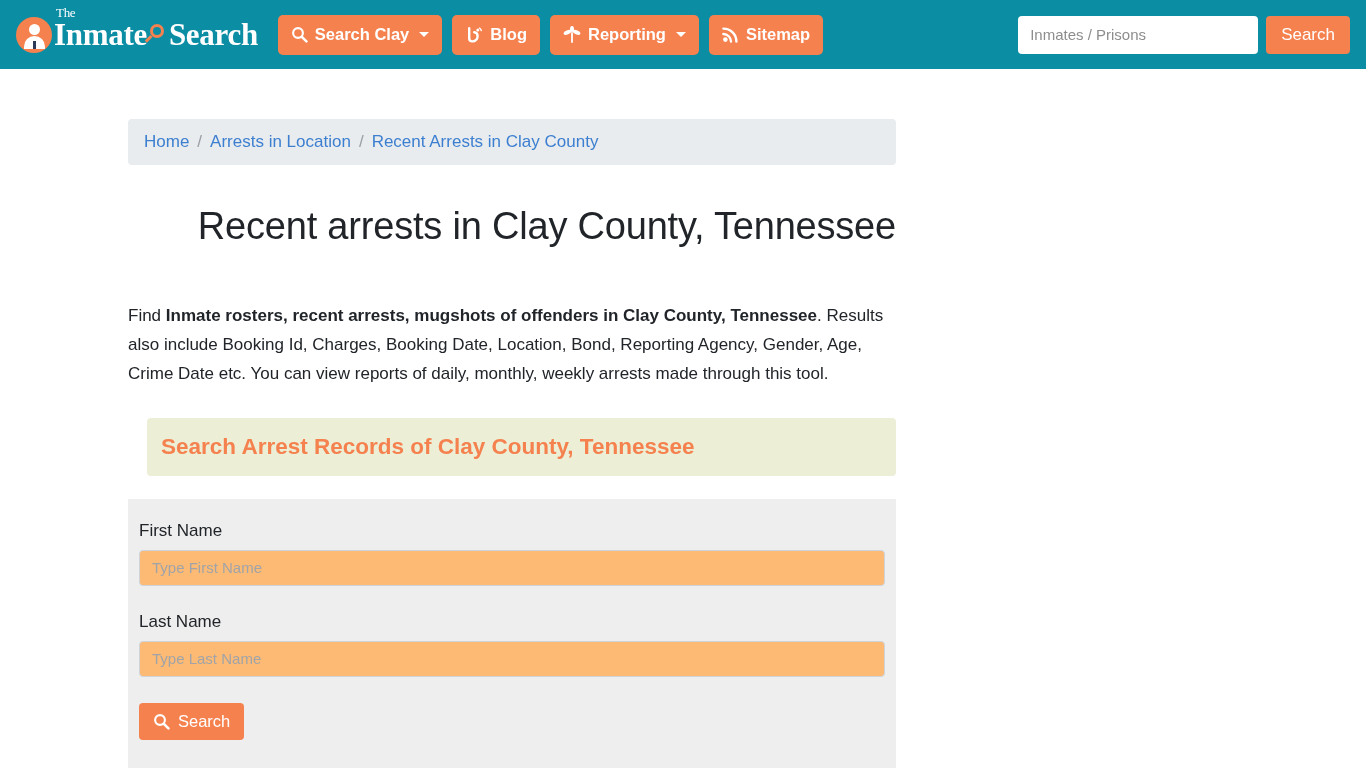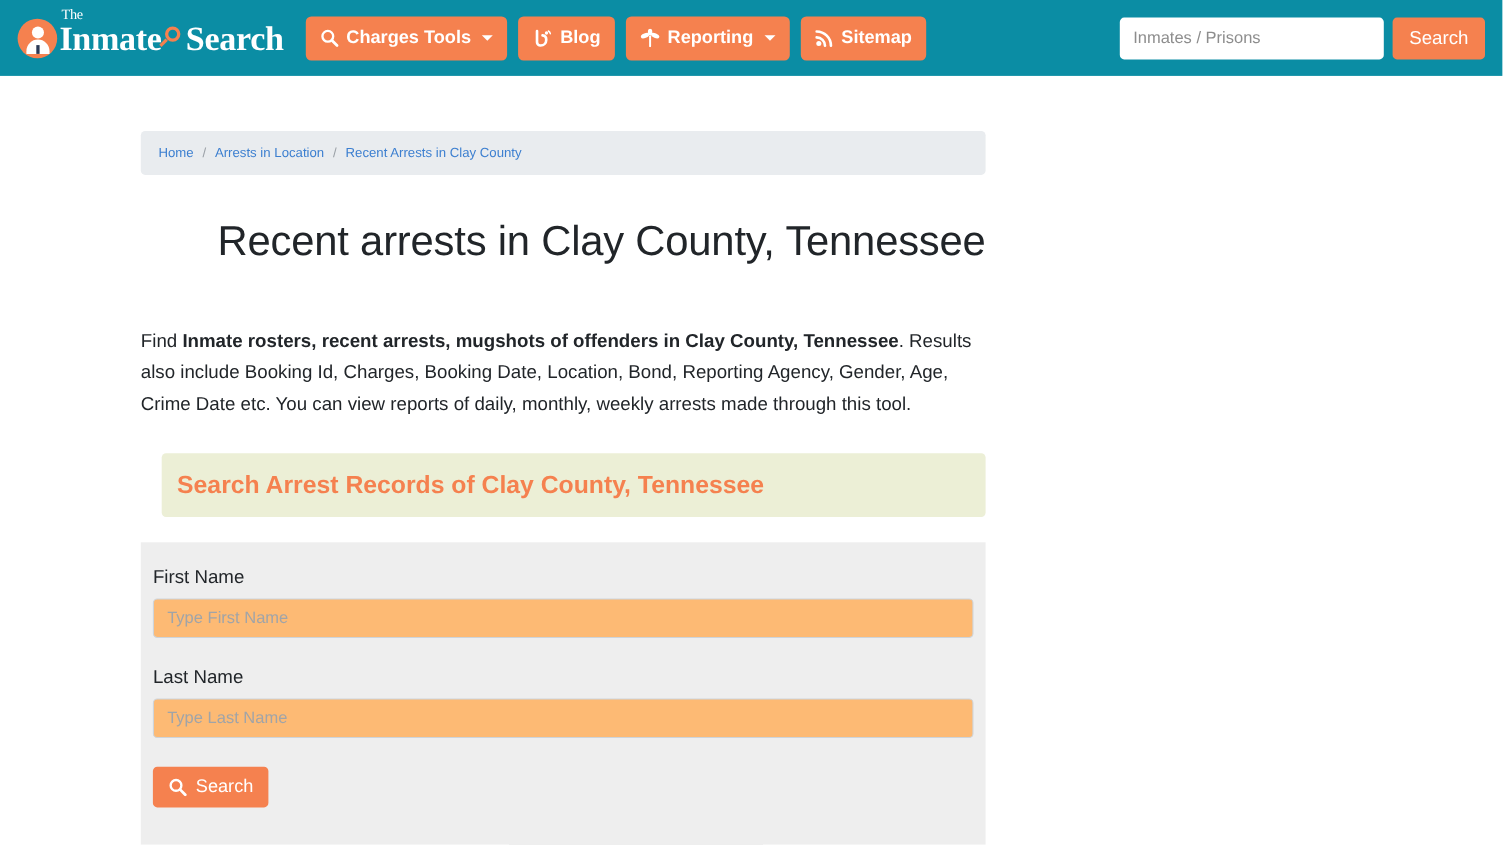--- a/index.html
+++ b/index.html
@@ -176,21 +176,21 @@
   }
   .container {
     width: 768px;
     margin-left: 128px;
   }
 
   .breadcrumb {
     background: #e9ecef;
     border-radius: 4px;
     padding: 13px 16px;
-    font-size: 12px;
+    font-size: 17px;
     color: #3c7fd0;
     display: flex;
     align-items: center;
     flex-wrap: wrap;
     gap: 0;
   }
   .breadcrumb a {
     color: #3c7fd0;
     text-decoration: none;
     cursor: pointer;
@@ -296,21 +296,21 @@
 
   <div class="nav">
 
     <button class="nav-btn">
       <span class="nav-icon">
         <svg width="17" height="17" viewBox="0 0 16 16" fill="none">
           <circle cx="6.6" cy="6.6" r="4.6" stroke="#ffffff" stroke-width="2"></circle>
           <line x1="10.2" y1="10.2" x2="14.5" y2="14.5" stroke="#ffffff" stroke-width="2.4" stroke-linecap="round"></line>
         </svg>
       </span>
-      <span>Charges Tools</span>
+      <span>Search Clay</span>
       <span class="caret"></span>
     </button>
 
     <button class="nav-btn">
       <span class="nav-icon">
         <svg width="18" height="18" viewBox="0 0 18 18">
           <path d="M4.2 2.2 L4.2 12.3 C4.2 14.1 5.6 15.4 7.4 15.4 C10.4 15.4 12.6 13.1 12.6 10.1 C12.6 7.9 11.2 6.4 9.2 6.2" stroke="#ffffff" stroke-width="2.4" fill="none" stroke-linecap="round"></path>
           <circle cx="12.8" cy="4.0" r="1.5" fill="#ffffff"></circle>
           <path d="M14.5 2.2 A3.6 3.6 0 0 1 16.3 4.6" stroke="#ffffff" stroke-width="1.4" fill="none" stroke-linecap="round"></path>
         </svg>

